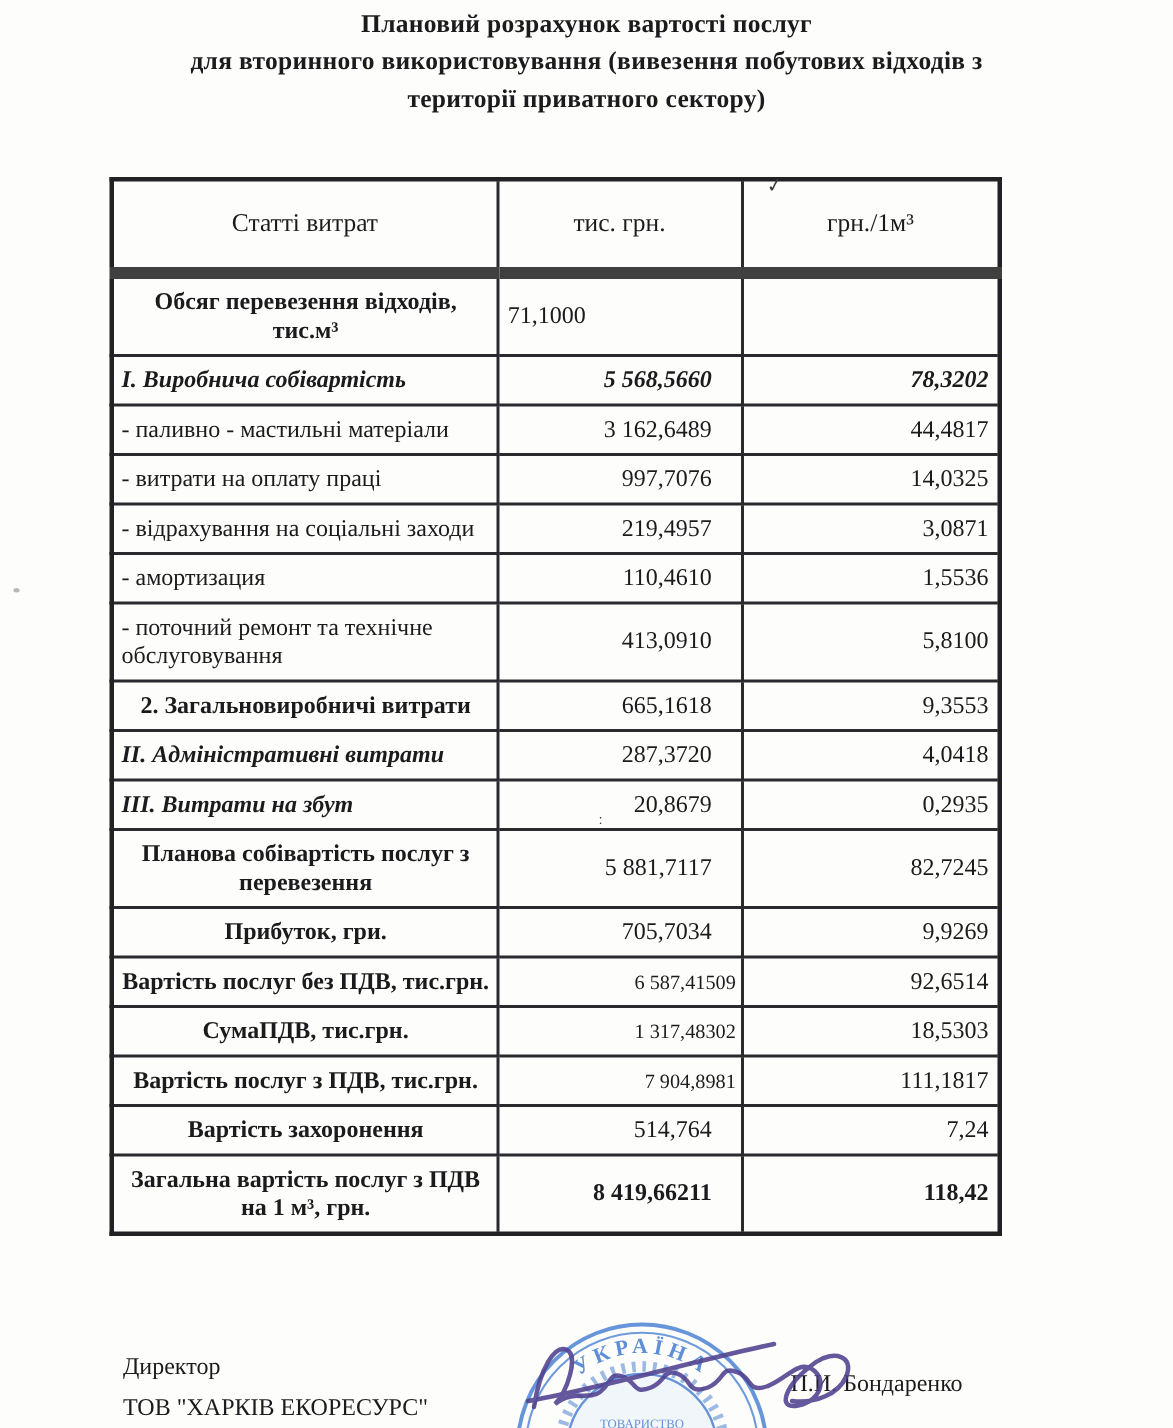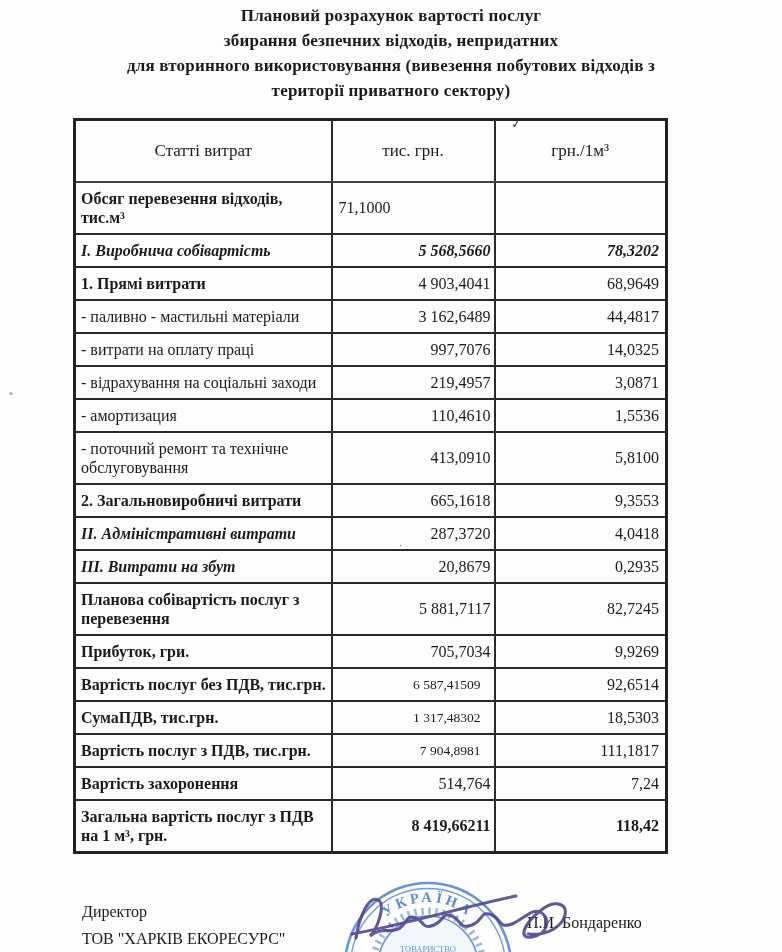--- a/index.html
+++ b/index.html
@@ -17,32 +17,32 @@
   table.cost {
     position:absolute; left:73px; top:118px; width:592px;
     border-collapse:collapse; table-layout:fixed;
     border:3px solid #222225;
   }
   col.c1col { width:257px; } col.c2col { width:163px; } col.c3col { width:172px; }
   .cost th, .cost td { border:2px solid #2a2a2e; }
   .cost thead tr { height:62px; }
   .cost thead th {
     font-weight:normal; font-size:17px; text-align:center;
-    border-bottom:2px solid #404040;
+    border-bottom:8px solid #404040;
     font-family:Liberation Serif, serif;
   }
   .cost td {
     font-size:16px; line-height:19px; padding:6px 6px; vertical-align:middle;
   }
   td.c1 { padding-left:5px; padding-right:4px; }
-  td.val { text-align:right; padding-right:3px; font-variant-numeric:tabular-nums; }
+  td.val { text-align:right; padding-right:19px; font-variant-numeric:tabular-nums; }
   td.val.center { text-align:left; padding-right:6px; }
   td.val.c3 { padding-right:6px; }
-  td.val.small { font-size:13.5px; padding-right:13px; }
-  .em-bold { font-weight:bold; }
+  td.val.small { font-size:13.5px; padding-right:3px; }
+  .em-bold { font-weight:bold;text-align:center; }
   .em-bold-italic { font-weight:bold; font-style:italic; }
   td.vb { font-weight:bold; }
   td.it { font-style:italic; }
   .footer-text { position:absolute; font-size:16px; }
   #director-label { left:82px; top:903px; }
   #company-name  { left:82px; top:930px; }
   #signer-name   { left:527px; top:914px; }
   .stamp-wrap { position:absolute; left:338px; top:876px; width:180px; height:180px; }
   .signature-wrap { position:absolute; left:348px; top:884px; width:236px; height:66px; }
   .artifact { position:absolute; color:#3c3c40; }
@@ -50,21 +50,20 @@
   #artifact-colon { left:399px; top:541px; font-size:10px; letter-spacing:0; }
   #artifact-speck { left:9px; top:392px; width:4px; height:3px; background:#9a9a98; border-radius:50%; opacity:.7; }
 </style>
 </head>
 <body>
 
 <div class="page">
 
   <div class="title-block">
     <div>Плановий розрахунок вартості послуг</div>
-    <div>збирання безпечних відходів, непридатних</div>
     <div>для вторинного використовування (вивезення побутових відходів з</div>
     <div>території приватного сектору)</div>
   </div>
 
   <table class="cost">
     <colgroup>
         <col class="c1col">
         <col class="c2col">
         <col class="c3col">
       </colgroup>
@@ -78,25 +77,20 @@
     <tbody id="table-body">
         <tr>
           <td class="c1 em-bold">Обсяг  перевезення відходів, тис.м³</td>
           <td class="val center">71,1000</td>
           <td class="val c3"></td>
         </tr>
         <tr>
           <td class="c1 em-bold-italic">I. Виробнича собівартість</td>
           <td class="val vb it">5 568,5660</td>
           <td class="val c3 vb it">78,3202</td>
-        </tr>
-        <tr>
-          <td class="c1 em-bold">1. Прямі витрати</td>
-          <td class="val">4 903,4041</td>
-          <td class="val c3">68,9649</td>
         </tr>
         <tr>
           <td class="c1 em-normal">- паливно - мастильні матеріали</td>
           <td class="val">3 162,6489</td>
           <td class="val c3">44,4817</td>
         </tr>
         <tr>
           <td class="c1 em-normal">- витрати на оплату праці</td>
           <td class="val">997,7076</td>
           <td class="val c3">14,0325</td>

